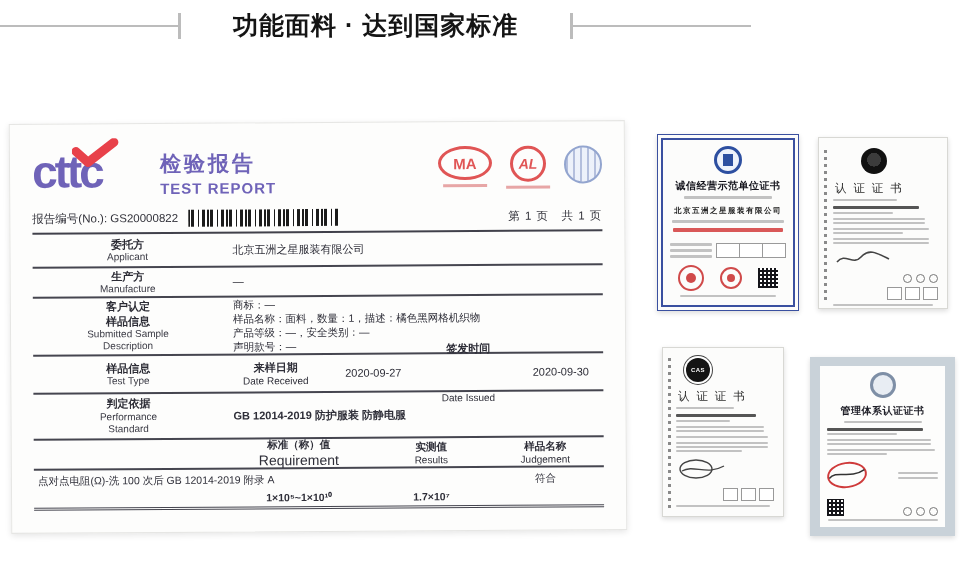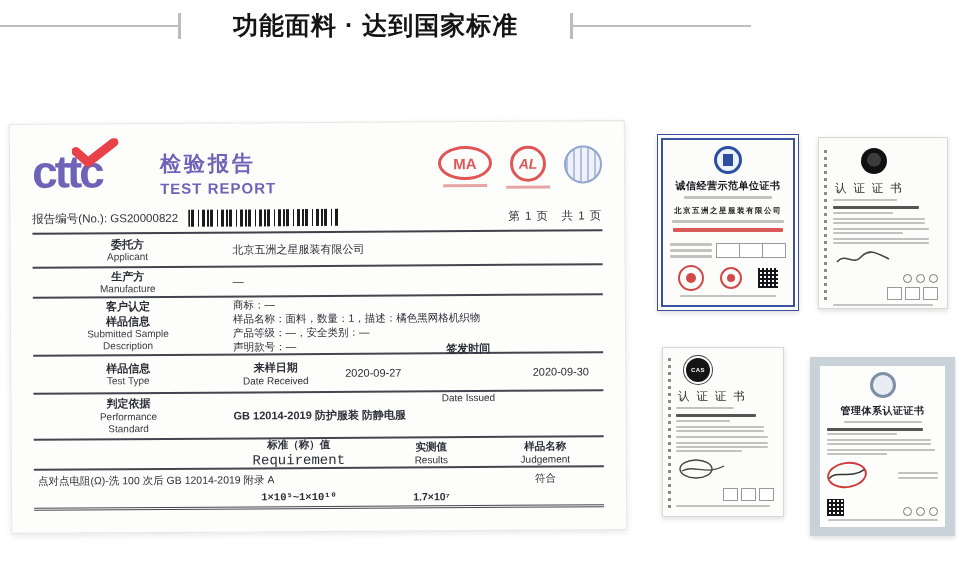--- a/index.html
+++ b/index.html
@@ -54,21 +54,21 @@
   .row-sample { height:58px; }
   .row-sample .val { flex-direction:column; align-items:flex-start; justify-content:center; font-size:10.5px; line-height:1.35; }
   .row-dates { height:38px; }
   .cell-c { display:flex; flex-direction:column; align-items:center; justify-content:center; text-align:center; }
   .row-standard { height:46px; }
   .row-reshead { height:30px; padding-left:190px; display:flex; border-bottom:2px solid #45454f; }
   .row-data { height:40px; position:relative; border-bottom:3px double #45454f; }
   .item-line { position:absolute; left:4px; top:4px; font-size:10.5px; color:#2e2e38; }
   .judge-val { position:absolute; left:455px; top:4px; width:113px; text-align:center; font-size:10.5px; color:#3a3a44; }
   .vals-line { position:absolute; left:190px; top:21px; display:flex; font-size:10.5px; }
-  .w150 { width:150px;font-family:Liberation Mono, monospace; } .w115 { width:115px; } .w113 { width:113px; }
+  .w150 { width:150px; } .w115 { width:115px; } .w113 { width:113px; }
 
   
   .cert { position:absolute; background:#fcfcfb; box-shadow:0 2px 5px rgba(0,0,0,.14); }
   .tline { background:#9b9b9b; border-radius:1px; }
   .tline.lt { background:#c2c2c2; }
   .tline.red { background:#d95858; }
 
   
   .cert1 { left:657px; top:134px; width:142px; height:177px; border:1px solid #3a50a0; padding:3px; }
   .c1-inner { border:2px solid #3a50a0; height:100%; padding:6px 7px 5px; display:flex; flex-direction:column; align-items:center; }

